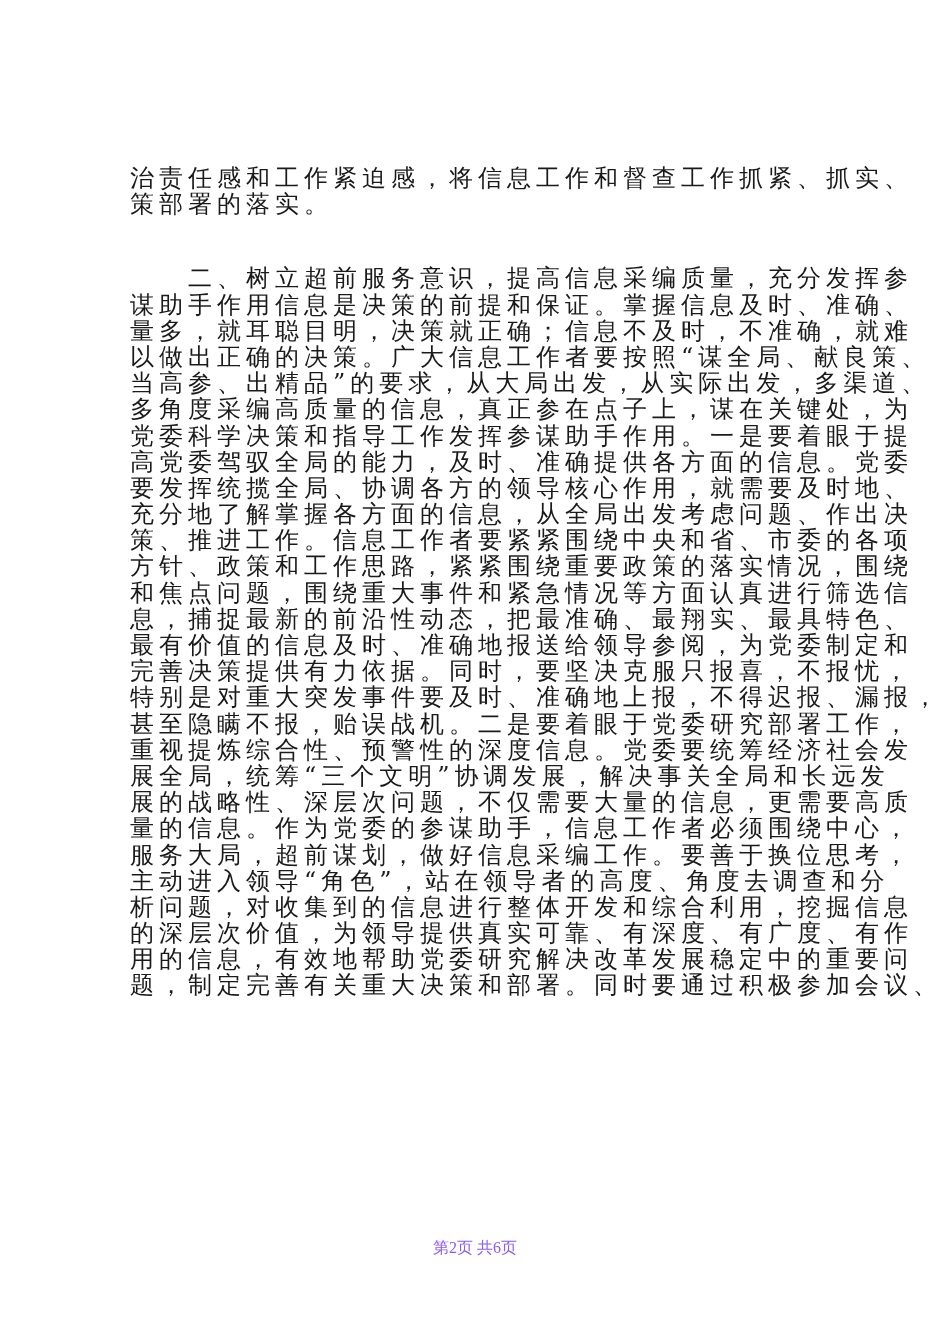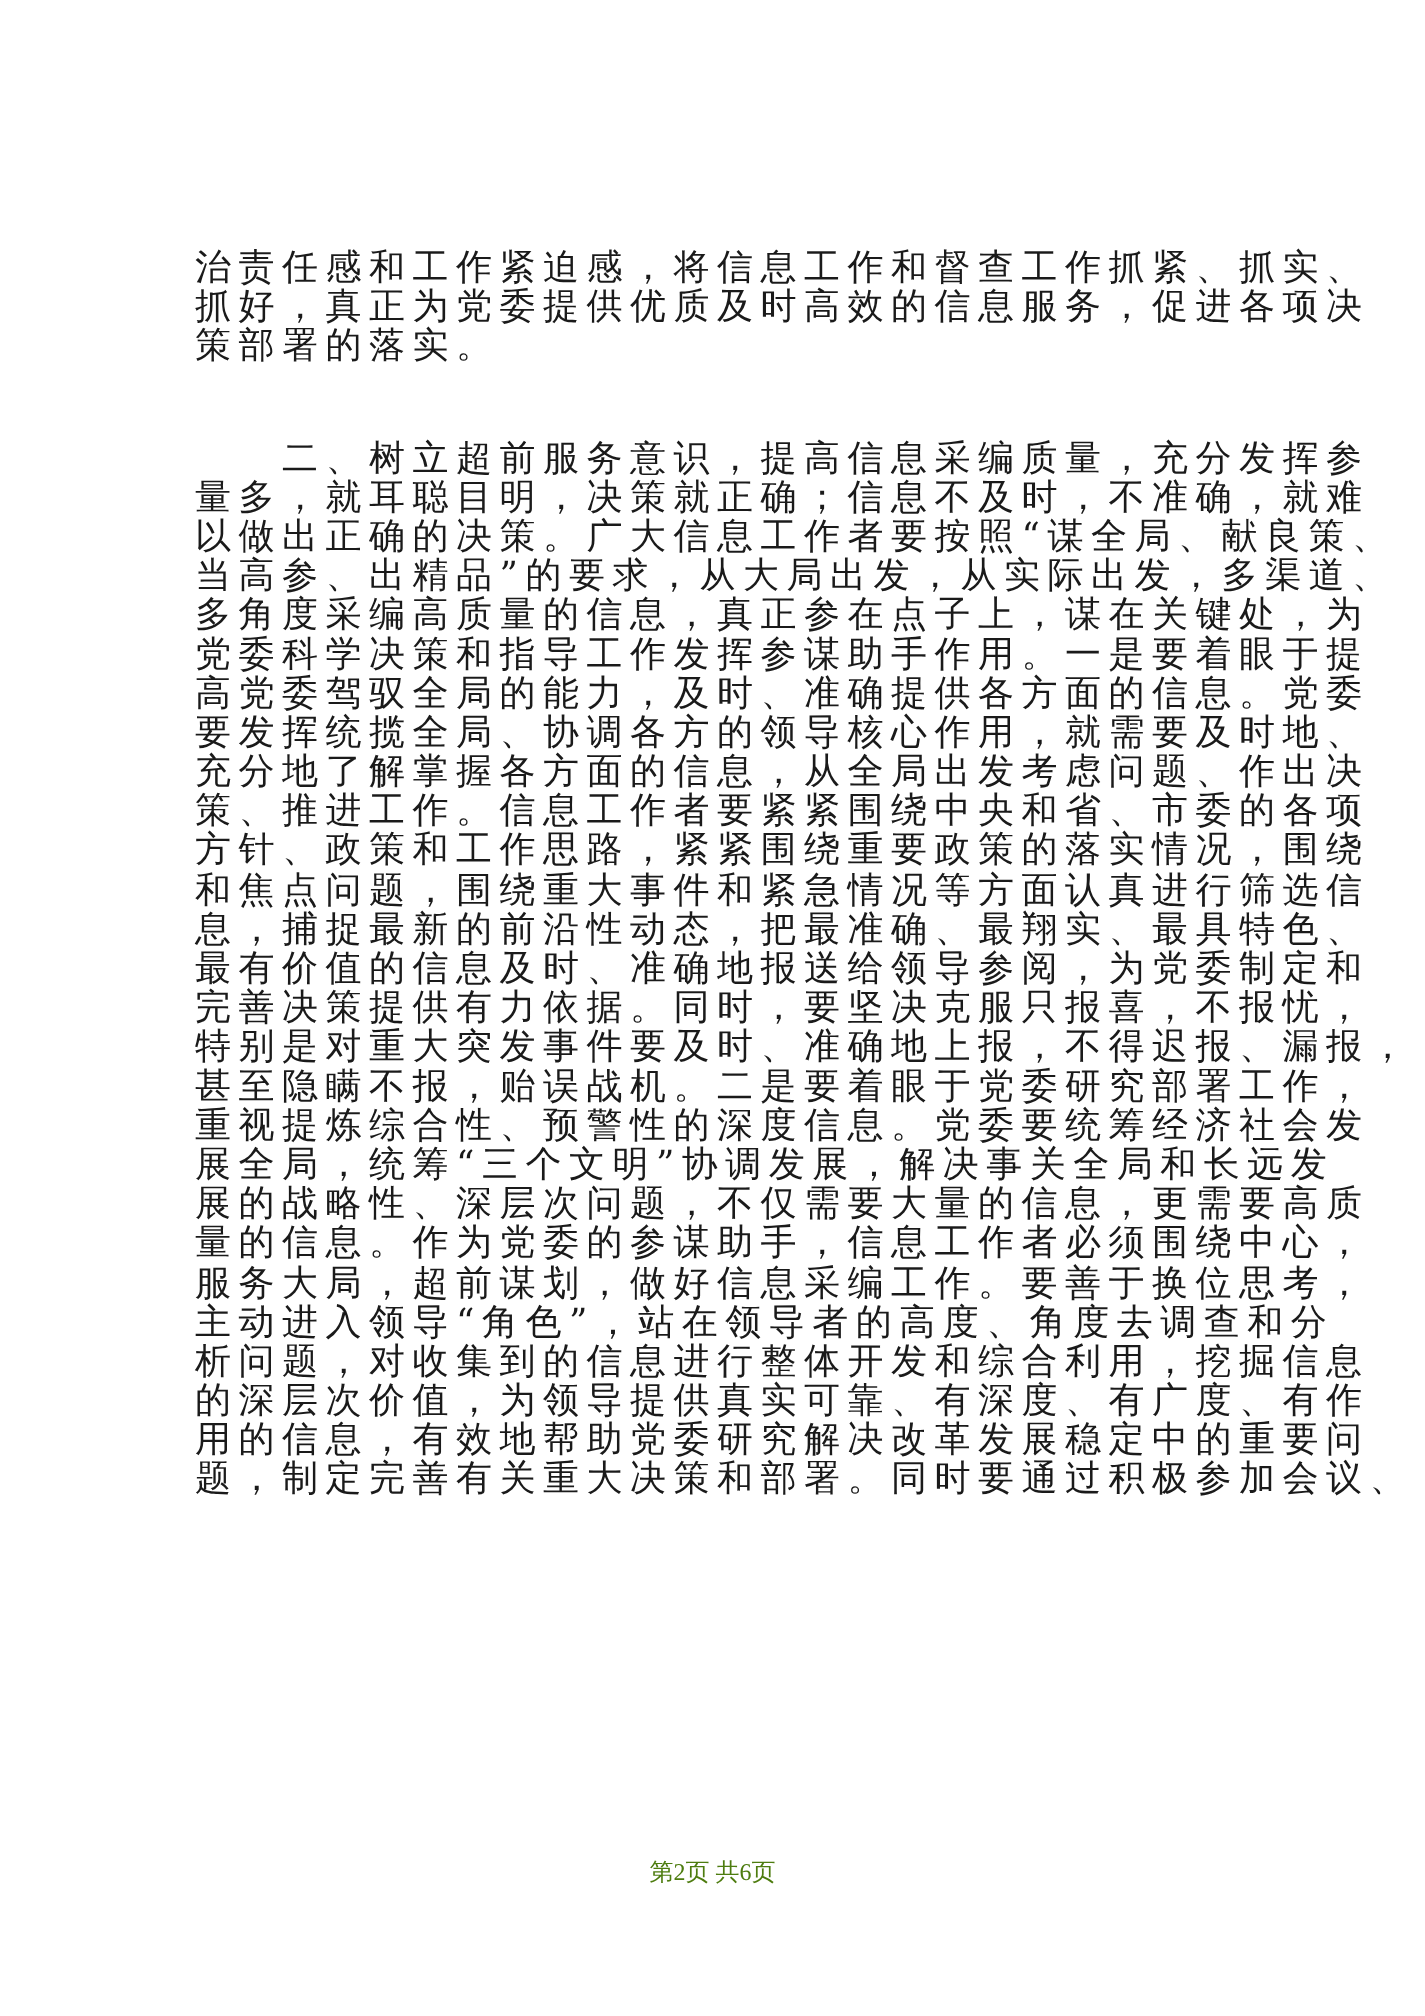--- a/index.html
+++ b/index.html
@@ -11,32 +11,32 @@
     position: absolute; left: 130px; top: 165px; width: 720px;
     font-family: "DejaVu Serif", "Liberation Serif", serif;
     font-size: 24px; line-height: 26.2px; color: #1a1a1a;
     letter-spacing: 5px;
   }
   .line { display: block; white-space: nowrap; height: 26.2px; }
   .indent { padding-left: 58px; margin-top: 48px; }
   .footer {
     position: absolute; left: 0; width: 950px; top: 1238px; text-align: center;
     font-family: "Liberation Serif", "DejaVu Serif", serif;
-    font-size: 16px; color: #4d7c0f;
+    font-size: 16px; color: #8b5cf6;
   }
 </style>
 </head>
 <body>
 
 <div class="page">
   <div class="body-text">
     <span class="line">治责任感和工作紧迫感，将信息工作和督查工作抓紧、抓实、</span>
-    <span class="line">抓好，真正为党委提供优质及时高效的信息服务，促进各项决</span>
     <span class="line">策部署的落实。</span>
     <span class="line indent">二、树立超前服务意识，提高信息采编质量，充分发挥参</span>
+    <span class="line">谋助手作用信息是决策的前提和保证。掌握信息及时、准确、</span>
     <span class="line">量多，就耳聪目明，决策就正确；信息不及时，不准确，就难</span>
     <span class="line">以做出正确的决策。广大信息工作者要按照“谋全局、献良策、</span>
     <span class="line">当高参、出精品”的要求，从大局出发，从实际出发，多渠道、</span>
     <span class="line">多角度采编高质量的信息，真正参在点子上，谋在关键处，为</span>
     <span class="line">党委科学决策和指导工作发挥参谋助手作用。一是要着眼于提</span>
     <span class="line">高党委驾驭全局的能力，及时、准确提供各方面的信息。党委</span>
     <span class="line">要发挥统揽全局、协调各方的领导核心作用，就需要及时地、</span>
     <span class="line">充分地了解掌握各方面的信息，从全局出发考虑问题、作出决</span>
     <span class="line">策、推进工作。信息工作者要紧紧围绕中央和省、市委的各项</span>
     <span class="line">方针、政策和工作思路，紧紧围绕重要政策的落实情况，围绕</span>

